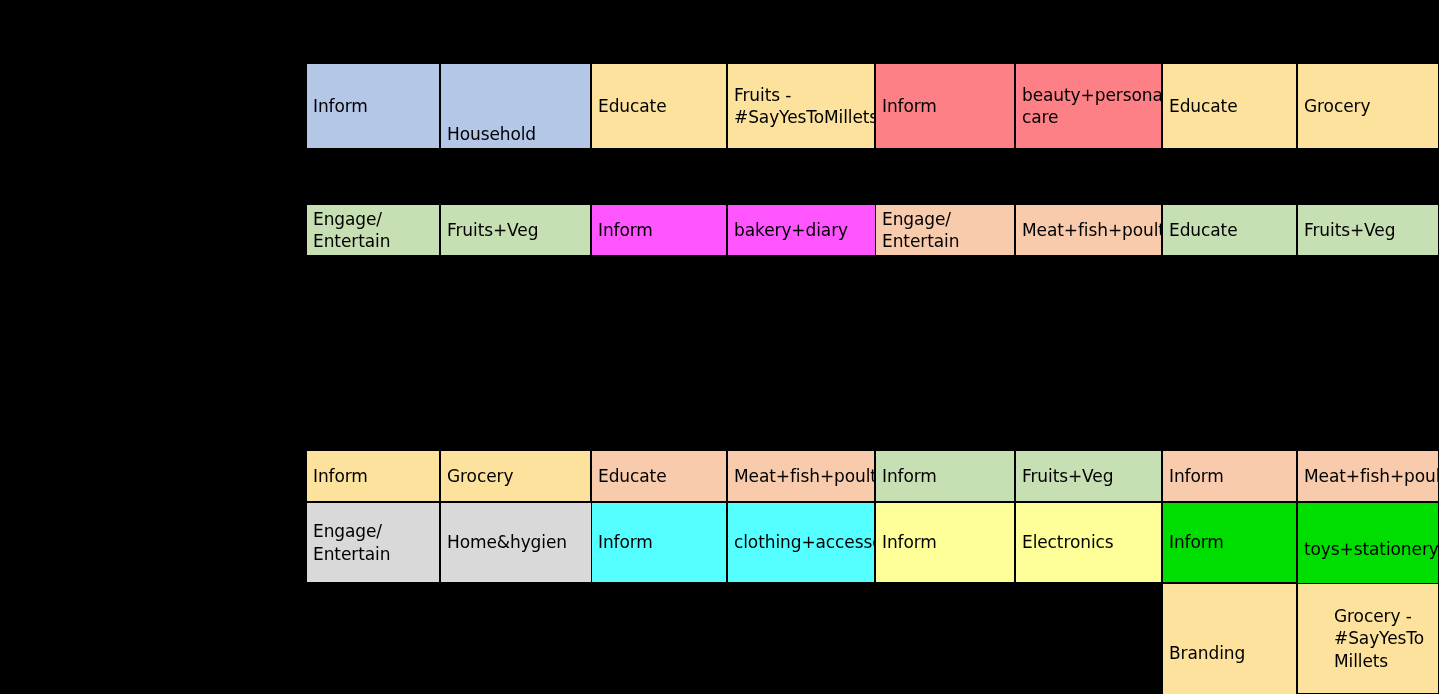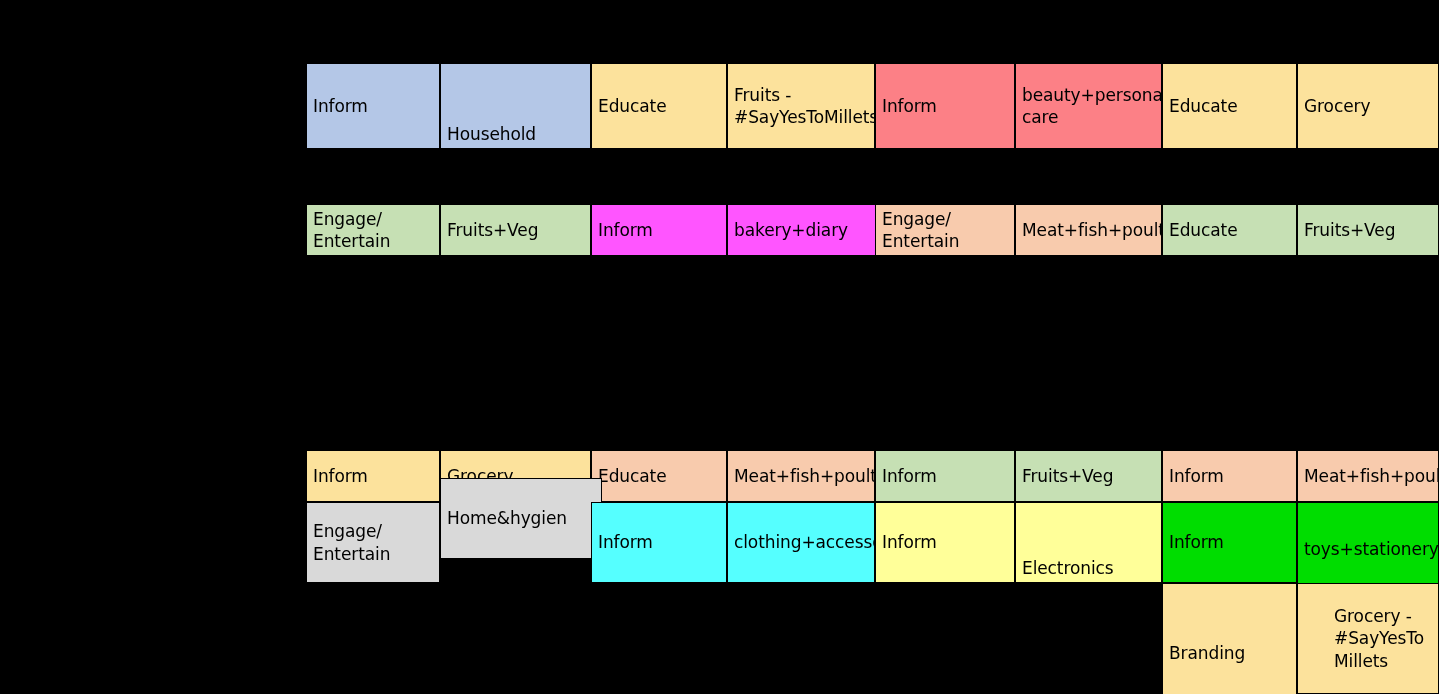--- a/index.html
+++ b/index.html
@@ -69,25 +69,25 @@
         <div class="cell" style="left: 440px; top: 450px; width: 151px; height: 52px; background: rgb(252, 226, 156);"><span>Grocery</span></div>
         <div class="cell" style="left: 591px; top: 450px; width: 136px; height: 52px; background: rgb(248, 203, 173);"><span>Educate</span></div>
         <div class="cell" style="left: 727px; top: 450px; width: 148px; height: 52px; background: rgb(248, 203, 173);"><span>Meat+fish+poultry</span></div>
         <div class="cell" style="left: 875px; top: 450px; width: 140px; height: 52px; background: rgb(198, 224, 180);"><span>Inform</span></div>
         <div class="cell" style="left: 1015px; top: 450px; width: 147px; height: 52px; background: rgb(198, 224, 180);"><span>Fruits+Veg</span></div>
         <div class="cell" style="left: 1162px; top: 450px; width: 135px; height: 52px; background: rgb(248, 203, 173);"><span>Inform</span></div>
         <div class="cell" style="left: 1297px; top: 450px; width: 142px; height: 52px; background: rgb(248, 203, 173);"><span>Meat+fish+poultry</span></div>
       </div>
       <div>
         <div class="cell" style="left: 306px; top: 502px; width: 134px; height: 81px; background: rgb(217, 217, 217);"><span>Engage/ Entertain</span></div>
-        <div class="cell" style="left: 440px; top: 478px; width: 162px; height: 81px; background: rgb(217, 217, 217);"><span>Home&amp;hygien</span></div>
+        <div class="cell" style="left: 440px; top: 502px; width: 162px; height: 81px; background: rgb(217, 217, 217);"><span>Home&amp;hygien</span></div>
         <div class="cell" style="left: 591px; top: 502px; width: 136px; height: 81px; background: rgb(85, 255, 255);"><span>Inform</span></div>
         <div class="cell" style="left: 727px; top: 502px; width: 148px; height: 81px; background: rgb(85, 255, 255);"><span>clothing+accessories</span></div>
         <div class="cell" style="left: 875px; top: 502px; width: 140px; height: 81px; background: rgb(255, 255, 153);"><span>Inform</span></div>
-        <div class="cell" style="left: 1015px; top: 502px; width: 147px; height: 81px; background: rgb(255, 255, 153); align-items: flex-end;"><span>Electronics</span></div>
+        <div class="cell" style="left: 1015px; top: 502px; width: 147px; height: 81px; background: rgb(255, 255, 153);"><span>Electronics</span></div>
         <div class="cell" style="left: 1162px; top: 502px; width: 135px; height: 81px; background: rgb(0, 221, 0);"><span>Inform</span></div>
         <div class="cell" style="left: 1297px; top: 502px; width: 142px; height: 94px; background: rgb(0, 221, 0);"><span>toys+stationery</span></div>
       </div>
       <div>
         <div class="cell" style="left: 1162px; top: 583px; width: 135px; height: 140px; background: rgb(252, 226, 156);"><span>Branding</span></div>
         <div class="cell" style="left: 1297px; top: 583px; width: 142px; height: 111px; background: rgb(252, 226, 156); padding-left: 36px;"><span>Grocery - #SayYesTo Millets</span></div>
       </div>
     </div>
   </div>
 

